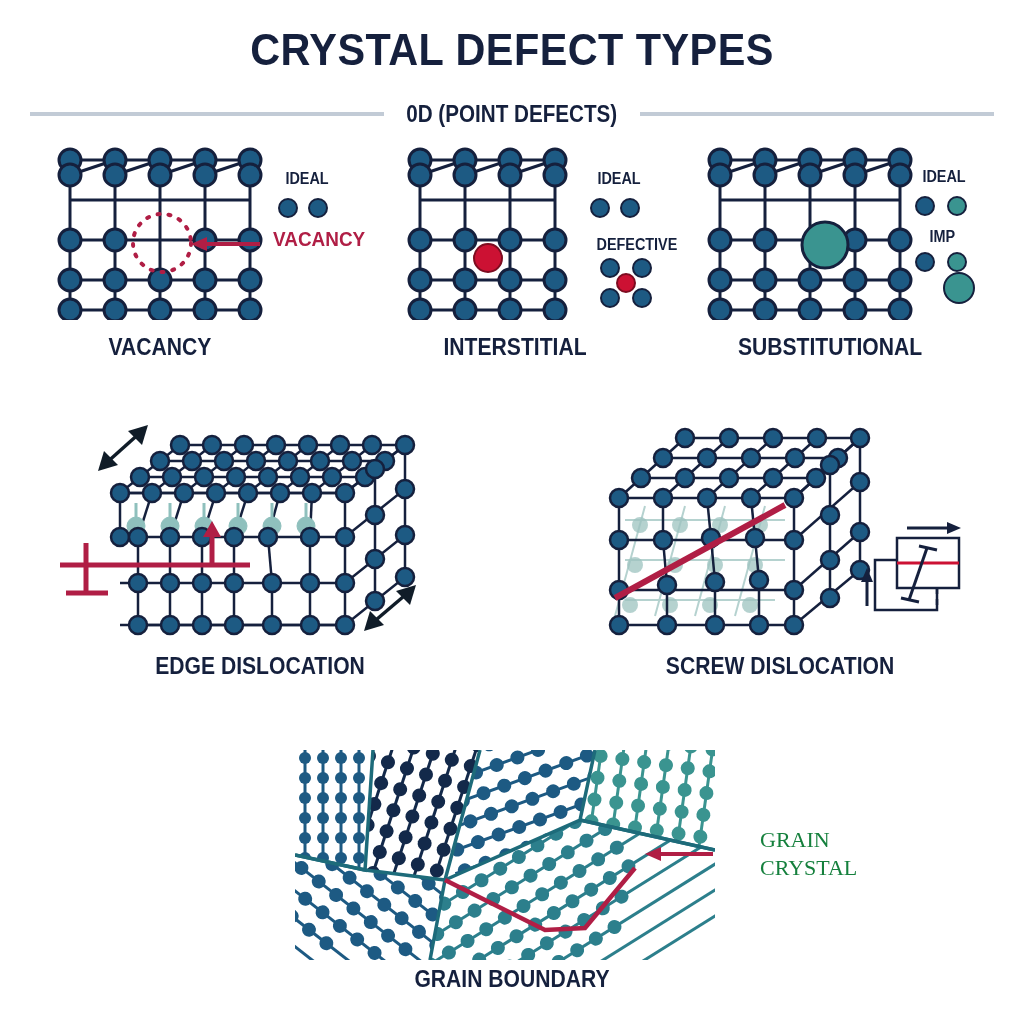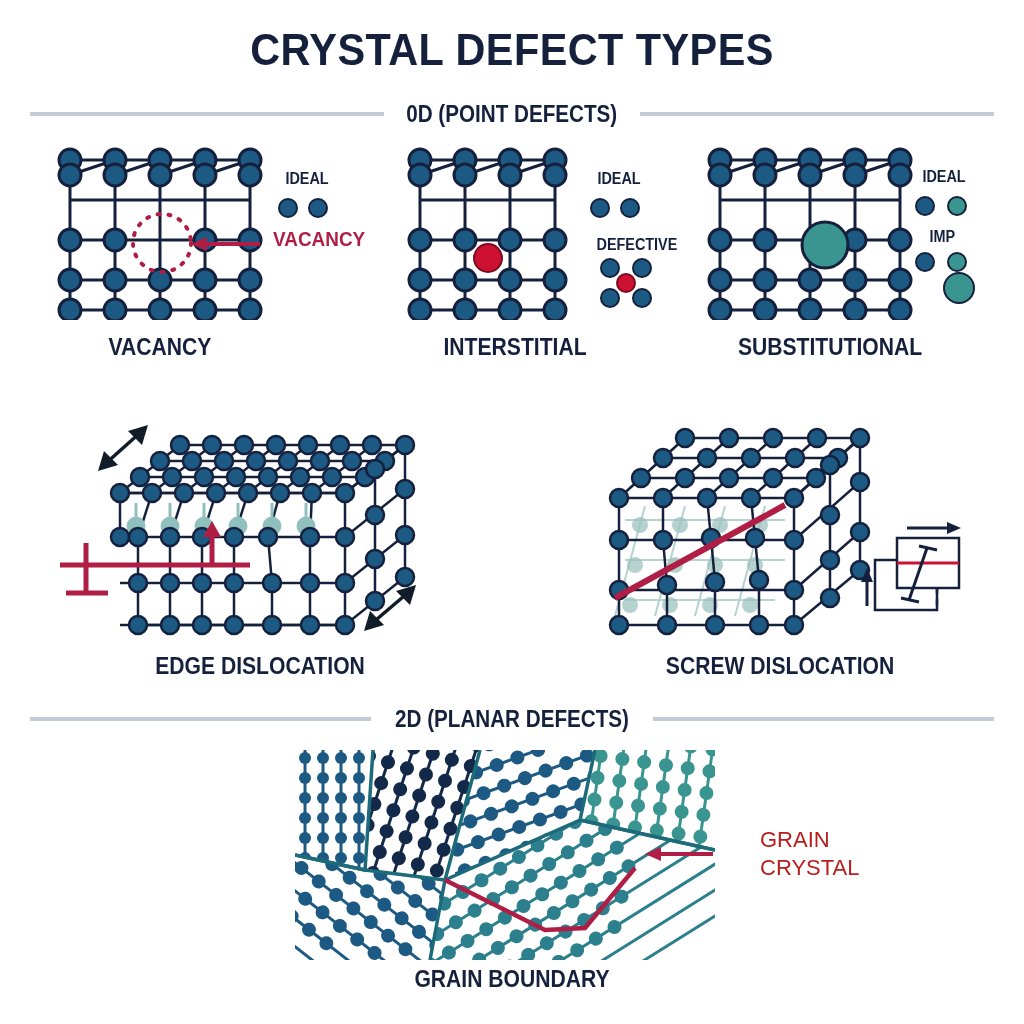--- a/index.html
+++ b/index.html
@@ -74,23 +74,23 @@
     font-weight: 700;
     color: #b01e45;
     transform: scaleX(0.9);
     font-family: "Liberation Sans Narrow", "Liberation Sans", sans-serif;
     white-space: nowrap;
   }
   .callout-dark {
     position: absolute;
     font-size: 22px;
     font-weight: 400;
-    color: #b91c1c;
+    color: #15803d;
     line-height: 1.25;
-    font-family: Liberation Sans, sans-serif;
+    font-family: Liberation Serif, serif;
     white-space: nowrap;
   }
   svg { display: block; }
   .fig { position: absolute; }
 </style>
 </head>
 <body>
 
 <div id="poster">
 
@@ -578,25 +578,20 @@
         </g>
         <g>
           <line x1="282" y1="186" x2="282" y2="158" stroke="#15203d" stroke-width="3"></line>
           <polygon points="282,148 276,162 288,162" fill="#15203d"></polygon>
         </g>
       </g>
     </svg>
   </div>
   <div class="panel-caption" style="left:610px; top:652px; width:340px;">SCREW DISLOCATION</div>
 
-  <div class="section-head" style="top:705px;">
-    <div class="rule"></div>
-    <div class="sec-label">2D (PLANAR DEFECTS)</div>
-    <div class="rule"></div>
-  </div>
 
   <div class="fig" style="left:295px; top:750px;">
     <svg width="420" height="210" viewBox="0 0 420 210">
       <defs>
         <clipPath id="gbClip">
             <rect x="0" y="0" width="420" height="210"></rect>
           </clipPath>
         <clipPath id="g1">
             <polygon points="0,0 78,0 70,120 0,105"></polygon>
           </clipPath>

